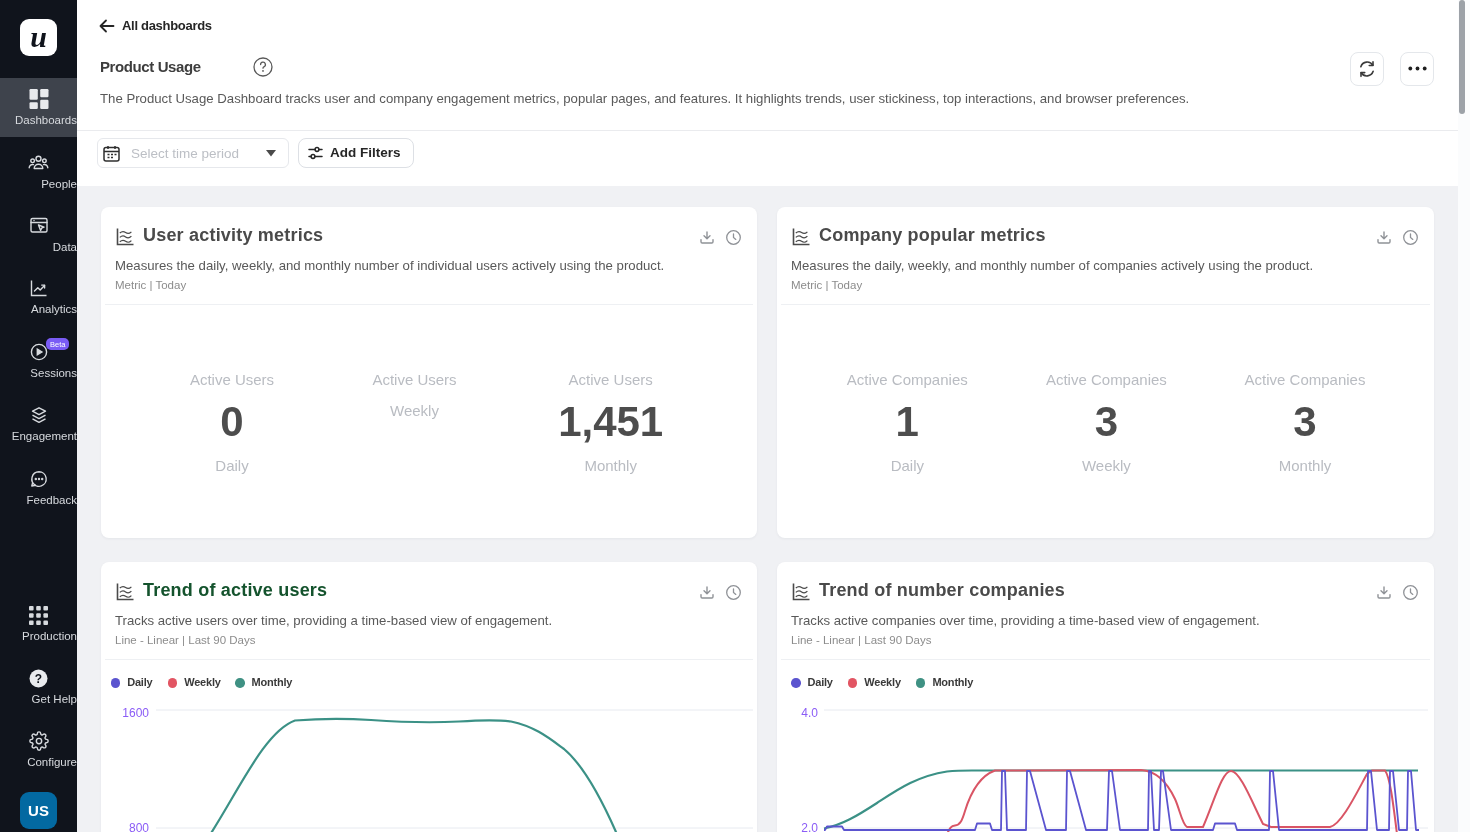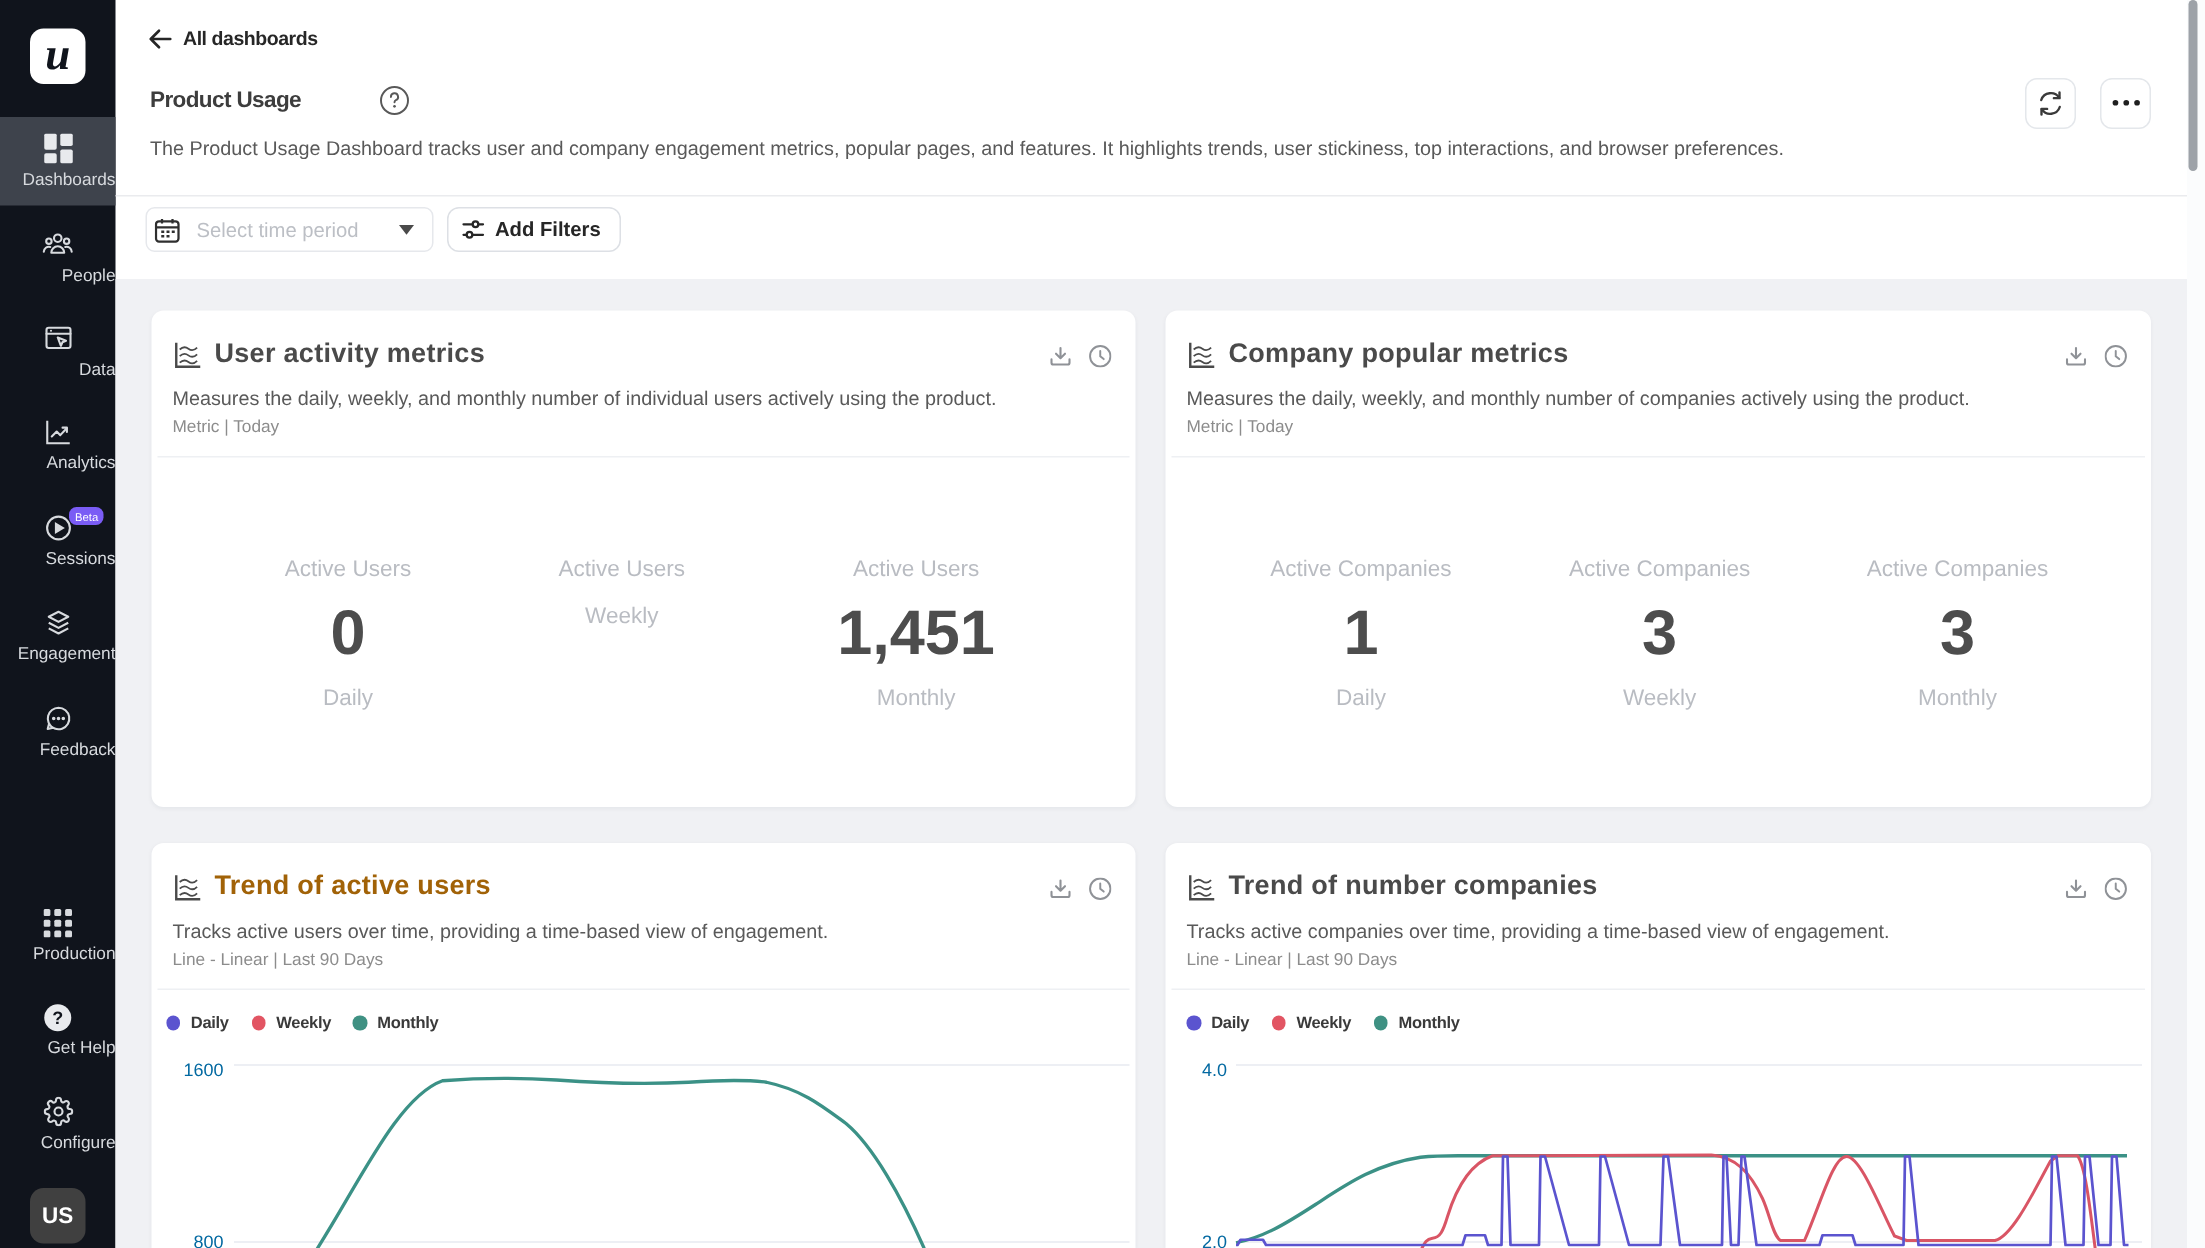--- a/index.html
+++ b/index.html
@@ -6,40 +6,40 @@
 html,body{width:1470px;height:832px;overflow:hidden;font-family:"Liberation Sans",sans-serif;background:#fff;position:relative}
 .abs{position:absolute}
 
 #side{position:absolute;left:0;top:0;width:77px;height:832px;background:#10141c}
 #logo{position:absolute;left:20px;top:19px;width:37px;height:37px;background:#fff;border-radius:9px;text-align:center}
 #logo span{font:italic 700 30px "Liberation Serif",serif;color:#10141c;line-height:35px}
 .nav{position:absolute;left:0;width:77px;text-align:right;color:#d7dade;font-size:11.5px}
 .nav svg{display:block;margin:0 auto 5px}
 #dashbg{position:absolute;left:0;top:78px;width:77px;height:59px;background:#3e434c}
 .badge{position:absolute;left:46px;top:338px;background:#7a5cf5;color:#fff;font-size:7.5px;padding:1.5px 4px;border-radius:5px}
-#usav{position:absolute;left:20px;top:792px;width:37px;height:37px;background:#404040;border-radius:9px;color:#fff;font-size:15px;font-weight:700;text-align:center;line-height:37px}
+#usav{position:absolute;left:20px;top:792px;width:37px;height:37px;background:#0369a1;border-radius:9px;color:#fff;font-size:15px;font-weight:700;text-align:center;line-height:37px}
 
 #back{position:absolute;left:122px;top:18px;font-size:13px;font-weight:700;letter-spacing:-0.3px;color:#262626}
 #title{position:absolute;left:100px;top:55px;font-size:15px;line-height:24px;font-weight:700;letter-spacing:-0.4px;color:#3d3d3d}
 #desc{position:absolute;left:100px;top:91px;font-size:13.2px;color:#595959}
 .hbtn{position:absolute;top:52px;width:34px;height:34px;border:1px solid #e4e7eb;border-radius:8px;background:#fff}
 #hdiv{position:absolute;left:77px;top:130px;width:1393px;height:1px;background:#eaebee}
 #selbox{position:absolute;left:97px;top:138px;width:192px;height:30px;border:1px solid #e6e8ec;border-radius:6px;background:#fff}
 #selbox .ph{position:absolute;left:33px;top:7px;font-size:13.5px;color:#bcbfc5}
 #addf{position:absolute;left:298px;top:138px;width:116px;height:30px;border:1px solid #dde0e5;border-radius:8px;background:#fff;font-size:13.5px;font-weight:700;color:#262626}
 
 #content{position:absolute;left:77px;top:186px;width:1381px;height:646px;background:#f0f1f4}
 .card{position:absolute;background:#fff;border-radius:8px;box-shadow:0 1px 3px rgba(20,30,50,0.05)}
 .mcol{position:absolute;text-align:center;width:200px}
 .mcol .l1{font-size:15px;color:#b9bcc2}
 .mcol .num{font-size:42px;font-weight:700;color:#4d4d4d;margin-top:13px;line-height:42px}
 .mcol .l2{font-size:15px;color:#b9bcc2;margin-top:14px}
 .leg{position:absolute;top:677px;font-size:11px;letter-spacing:-0.2px;font-weight:700;color:#3a3a3a}
 .leg i{display:inline-block;width:9.5px;height:9.5px;border-radius:50%;margin-right:7px;vertical-align:-1.5px}
-.ylab{position:absolute;font-size:12px;color:#0369a1;text-align:right;width:40px}
+.ylab{position:absolute;font-size:12px;color:#8b5cf6;text-align:right;width:40px}
 
 #sbtrack{position:absolute;left:1458px;top:0;width:12px;height:832px;background:#fbfcfd}
 #sbthumb{position:absolute;left:1459px;top:0px;width:5.5px;height:114px;background:#9da2a8;border-radius:3px}
 </style>
 </head>
 <body>
 <div id="side"></div>
 <div id="dashbg"></div>
 <div id="logo"><span>u</span></div>
 <div class="nav" style="top:89px"><svg width="20" height="20" viewBox="0 0 20 20" fill="#e8eaed">
@@ -210,21 +210,21 @@
   </div>
 <div class="mcol" style="left:1205px;top:371px">
     <div class="l1">Active Companies</div>
     <div class="num">3</div>
     <div class="l2">Monthly</div>
   </div>
 <svg class="abs" style="left:116px;top:583px" width="18" height="18" viewBox="0 0 18 18" fill="none" stroke="#4a4a4a" stroke-width="1.4">
     <path d="M1.5 0.5v16h16" stroke-width="1.6"></path>
     <path d="M3.8 5q2.9,-2.7 5.8,-0.5q2.9,2.2 5.8,-0.7M3.8 9.4q2.9,-2.7 5.8,-0.5q2.9,2.2 5.8,-0.7M3.8 13.8q2.9,-2.7 5.8,-0.5q2.9,2.2 5.8,-0.7" stroke-width="1.2"></path>
   </svg>
-<div class="abs" style="left:143px;top:580px;font-size:18px;line-height:20px;font-weight:700;letter-spacing:0.2px;color:#a16207">Trend of active users</div>
+<div class="abs" style="left:143px;top:580px;font-size:18px;line-height:20px;font-weight:700;letter-spacing:0.2px;color:#14532d">Trend of active users</div>
 <div class="abs" style="left:115px;top:613px;font-size:13.2px;color:#595959">Tracks active users over time, providing a time-based view of engagement.</div>
 <div class="abs" style="left:115px;top:634px;font-size:11.5px;color:#8c8c8c">Line - Linear | Last 90 Days</div>
 <svg class="abs" style="left:700px;top:586px" width="14" height="13" viewBox="0 0 14 13" fill="none" stroke="#8f9297" stroke-width="1.4" stroke-linecap="round" stroke-linejoin="round">
     <path d="M1 8.6v2.2a1.2 1.2 0 0 0 1.2 1.2h9.6a1.2 1.2 0 0 0 1.2-1.2V8.6"></path>
     <path d="M7 1v6.6M4 4.8l3 3 3-3"></path>
   </svg>
 <svg class="abs" style="left:726px;top:585px" width="15" height="15" viewBox="0 0 15 15" fill="none" stroke="#8f9297" stroke-width="1.3">
     <circle cx="7.5" cy="7.5" r="6.8"></circle>
     <path d="M7.5 4v3.5l2.3 1.9" stroke-linecap="round"></path>
   </svg>

